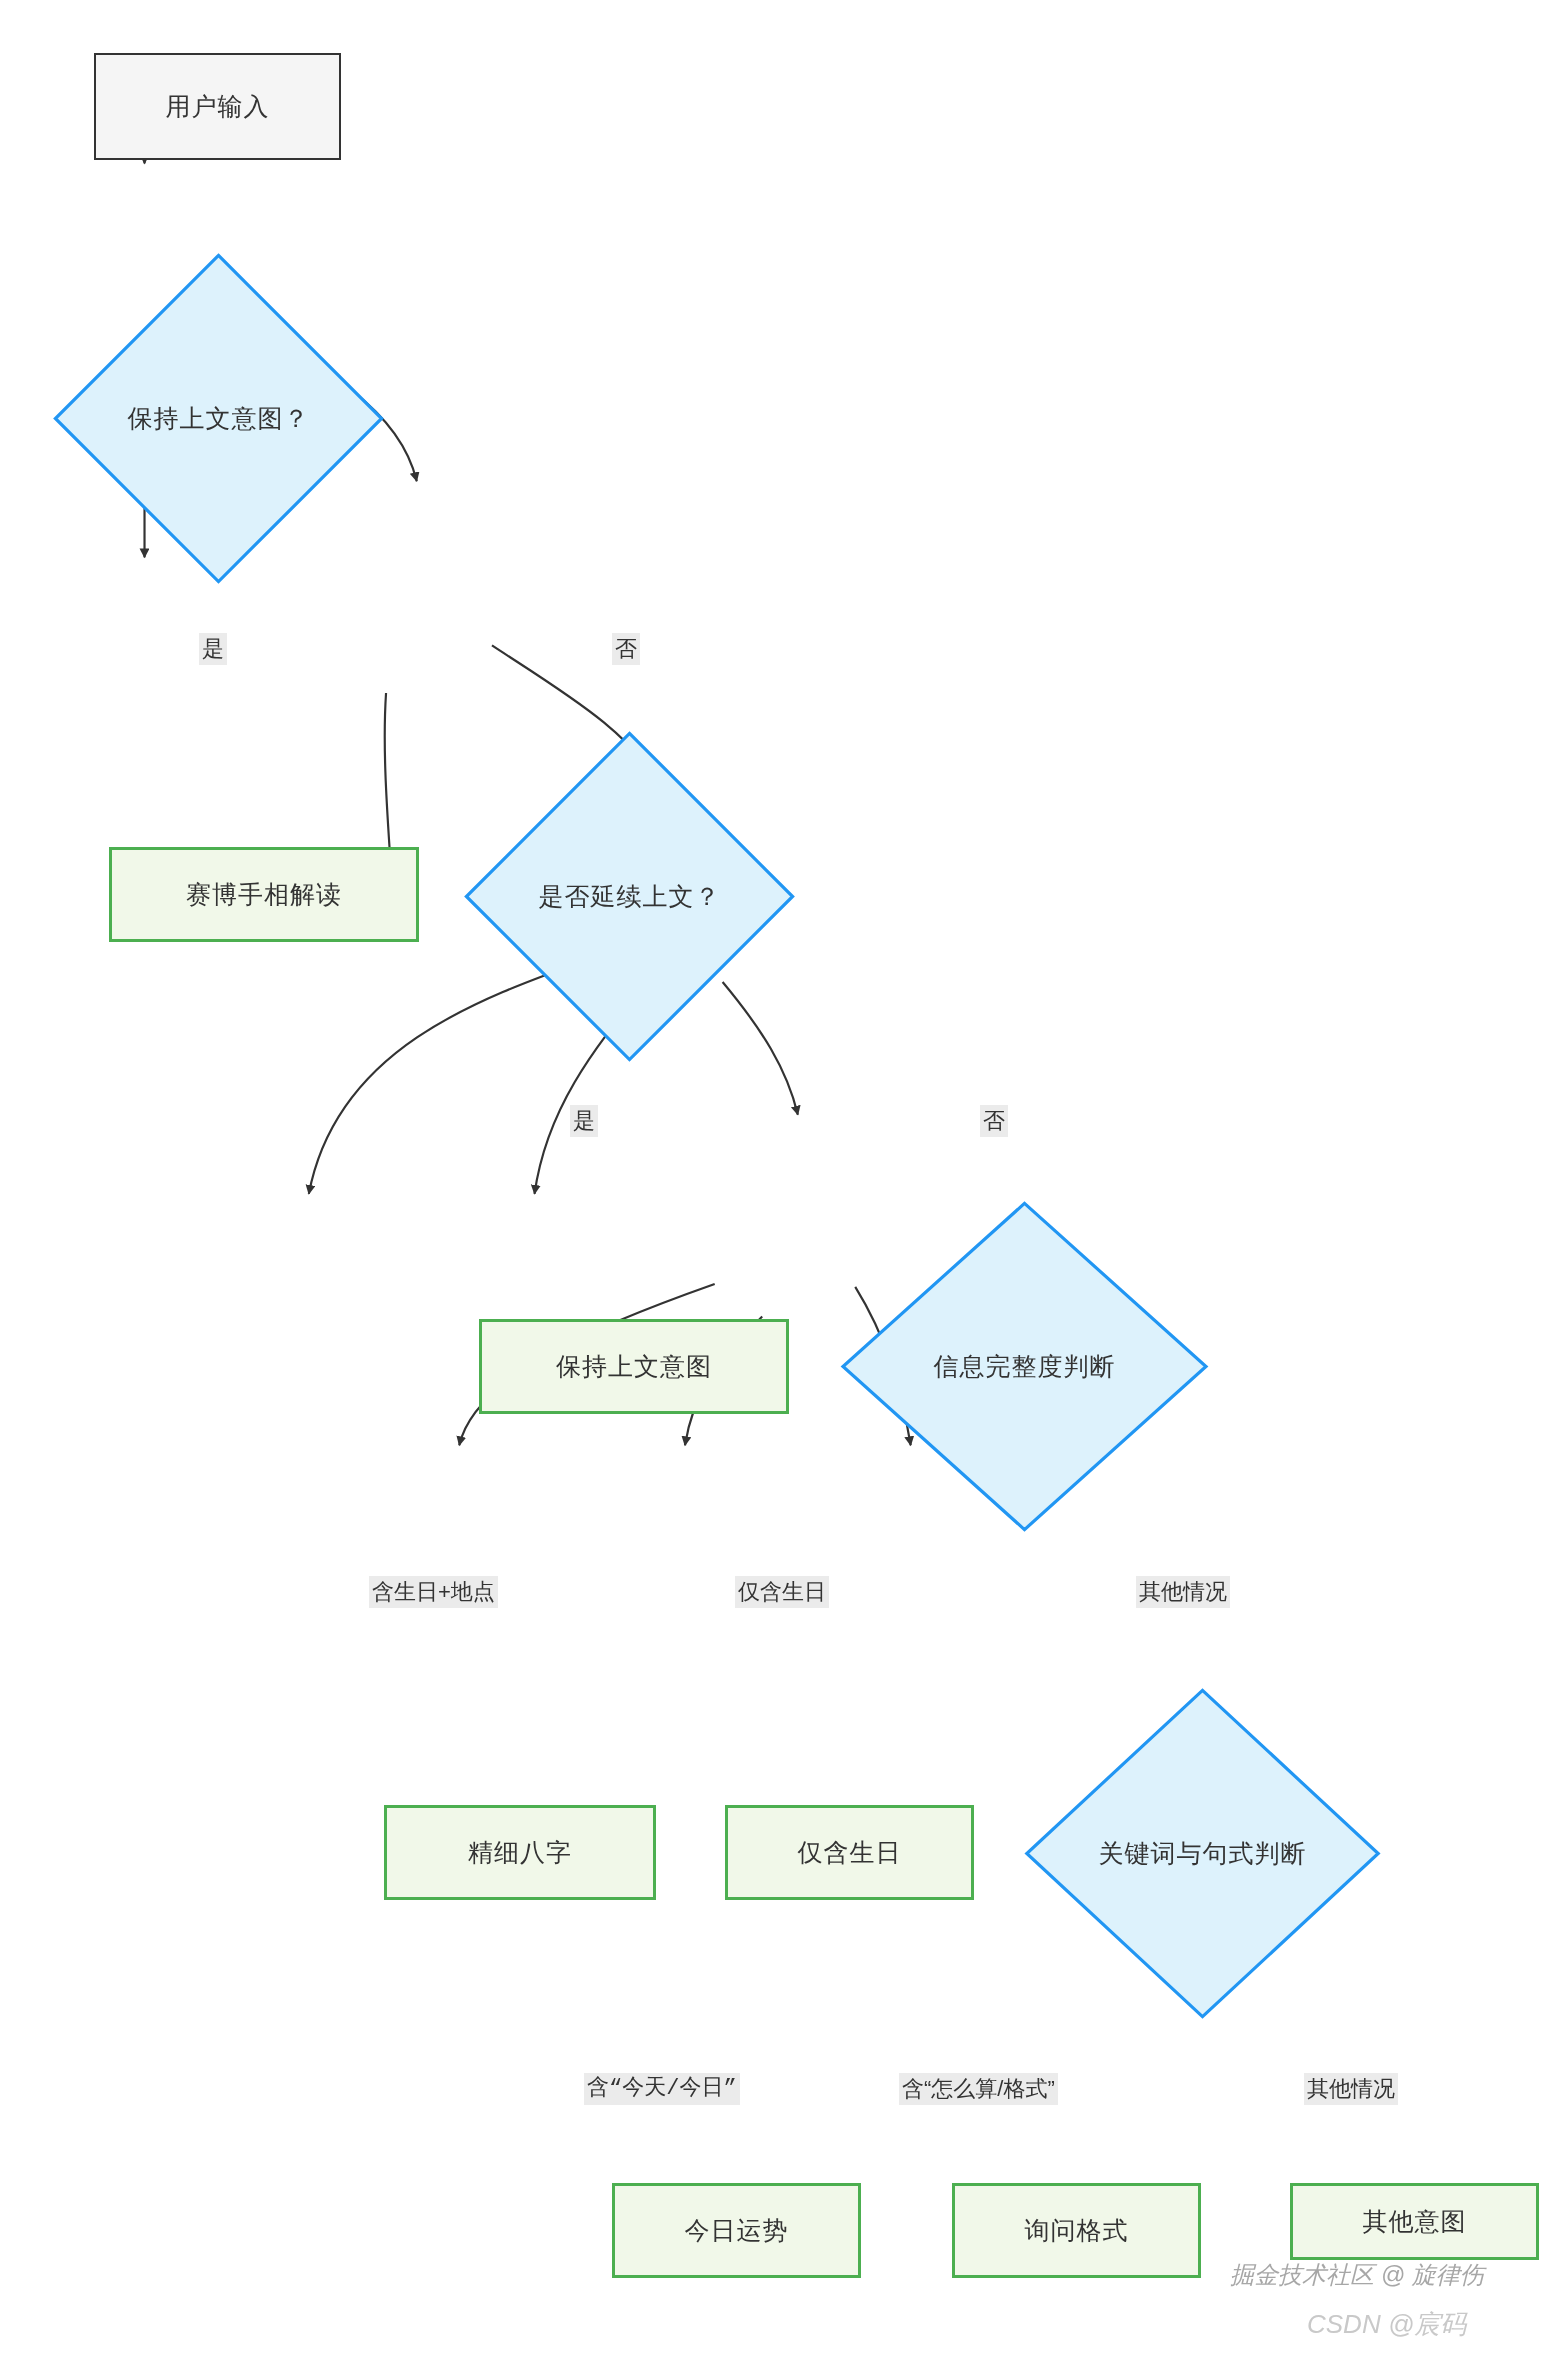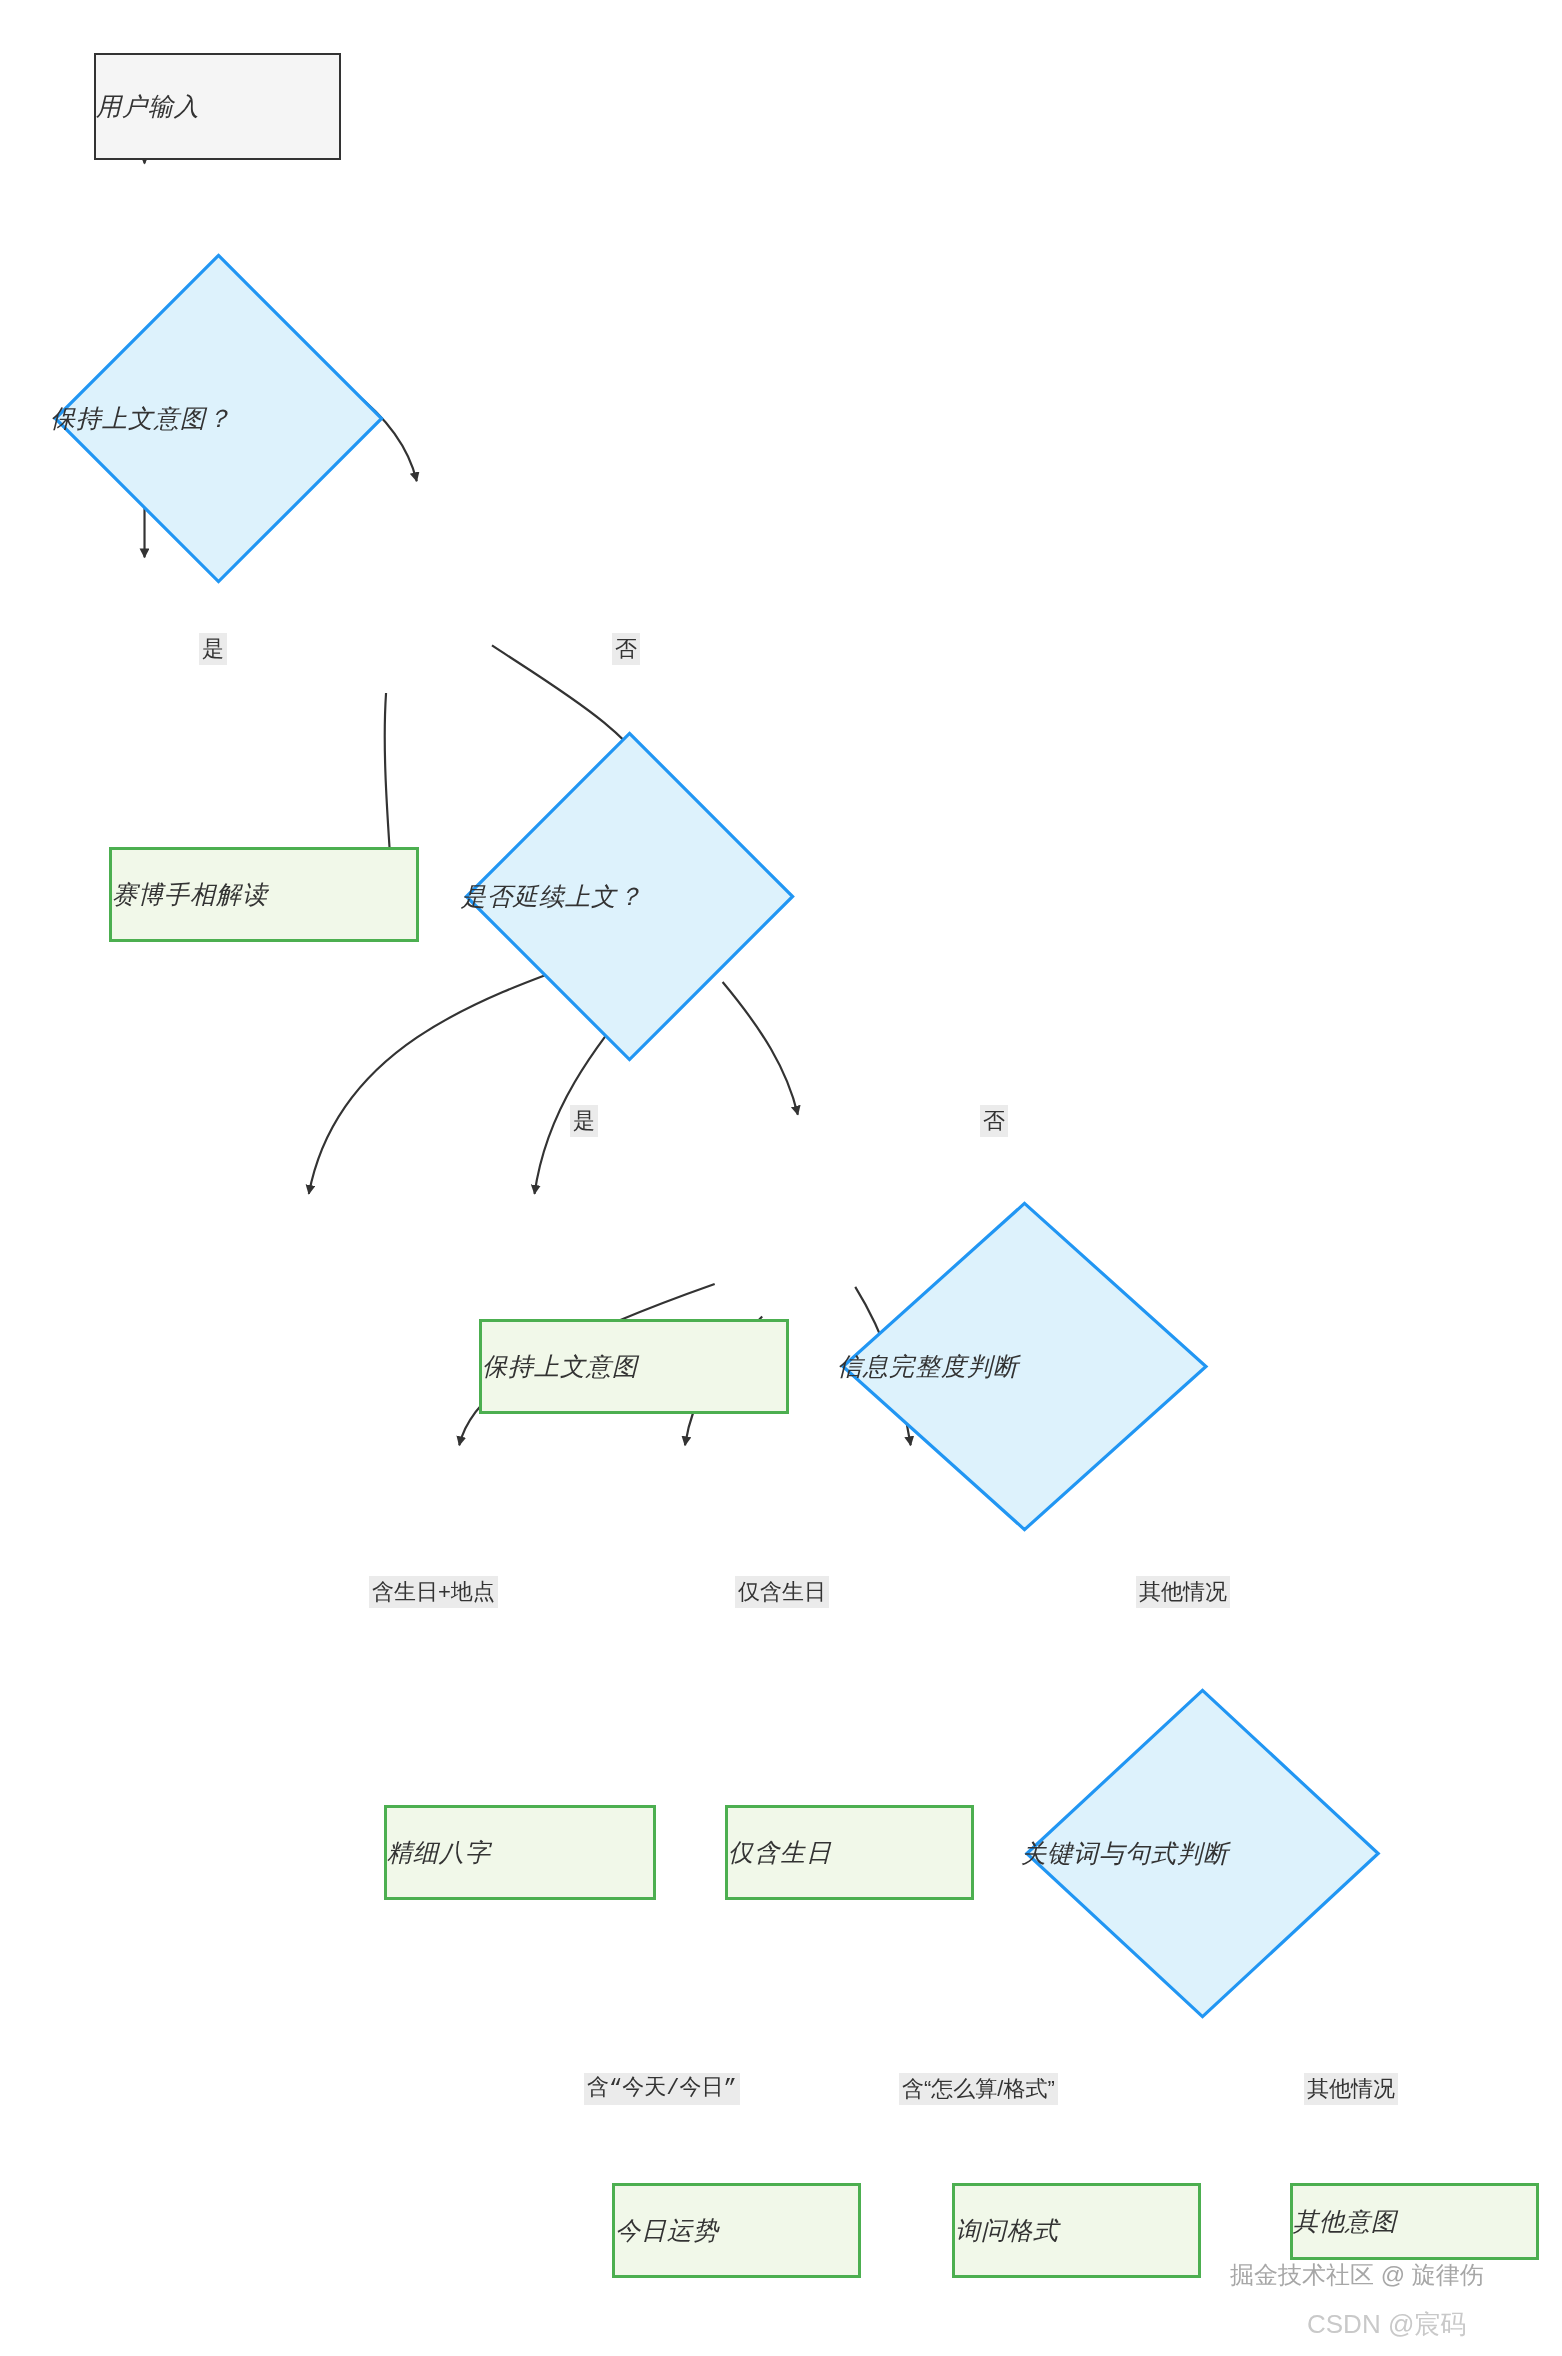--- a/index.html
+++ b/index.html
@@ -6,21 +6,21 @@
   body{
     width:1562px;height:2356px;
     background:#ffffff;
     font-family:"Liberation Sans","DejaVu Sans",sans-serif;
     position:relative;
     overflow:hidden;
   }
   #canvas{position:absolute;left:0;top:0;width:1562px;height:2356px;}
   svg.edges{position:absolute;left:0;top:0;width:1562px;height:2356px;pointer-events:none;}
 
-  .node{position:absolute;box-sizing:border-box;display:flex;align-items:center;justify-content:flex-start;font-style:italic;}
+  .node{position:absolute;box-sizing:border-box;display:flex;align-items:center;justify-content:center;}
 
   
   .rect{
     border:2px solid #333333;
     background:#f5f5f5;
     color:#333333;
     font-size:25px;
     letter-spacing:1px;
   }
   .rect.green{
@@ -56,20 +56,21 @@
     line-height:30px;
     padding:1px 3px;
     white-space:nowrap;
     box-sizing:border-box;
   }
 
   .wm{
     position:absolute;
     white-space:nowrap;
     font-size:24px;
+    font-style:italic;
   }
   .wm1{color:#8a8a8a;opacity:.75;}
   .wm2{color:#c9c9c9;}
 </style>
 </head>
 <body>
 
 <div id="canvas">
 
   <svg class="edges" viewBox="0 0 1578 2380" xmlns="http://www.w3.org/2000/svg">

